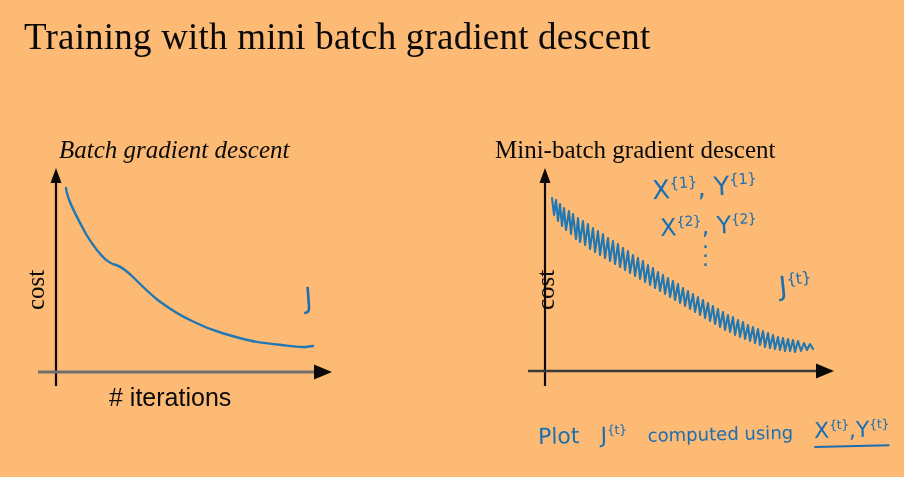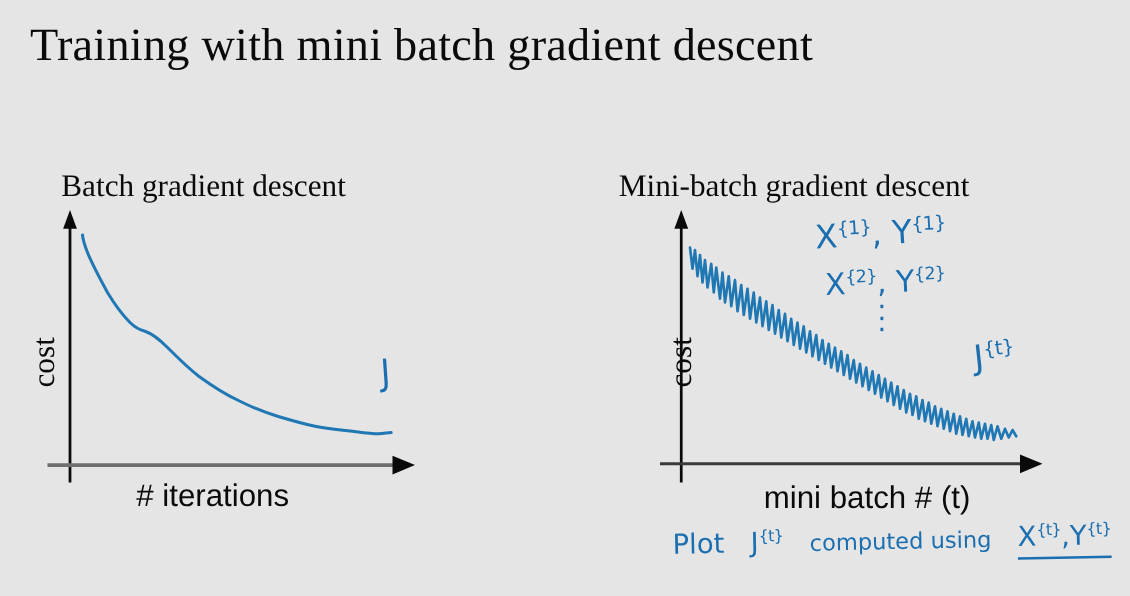--- a/index.html
+++ b/index.html
@@ -4,21 +4,21 @@
 <style>
   html, body {
     margin: 0;
     padding: 0;
     background: #ffffff;
   }
   #slide {
     position: relative;
     width: 904px;
     height: 477px;
-    background: #e5e5e5;
+    background: #fdba74;
     overflow: hidden;
     font-family: "Liberation Serif", "DejaVu Serif", serif;
     color: #0a0a0a;
   }
   #slide-title {
     position: absolute;
     left: 24px;
     top: 14px;
     font-size: 37px;
     line-height: 46px;
@@ -93,21 +93,21 @@
 </style>
 </head>
 <body>
 
 <div id="slide">
 
   <div id="slide-title">Training with mini batch gradient descent</div>
 
   <div class="panel" style="left:0;top:0;width:452px;height:477px;">
 
-    <div class="panel-title" style="left:49px;top:135px;">Batch gradient descent</div>
+    <div class="panel-title" style="left:59px;top:135px;font-style:italic;">Batch gradient descent</div>
 
     <div class="axis-label-y" style="left:21px;top:310px;">cost</div>
 
     <div class="axis-label-x" style="left:109px;top:382px;"># iterations</div>
 
     <svg class="plot-svg" width="452" height="477" viewBox="0 0 452 477">
 
       <line x1="56" y1="178" x2="56" y2="386" stroke="#0a0a0a" stroke-width="2.2"></line>
       <polygon points="56,168 50.5,183 61.5,183" fill="#0a0a0a"></polygon>
 
@@ -130,21 +130,20 @@
 
     <div class="hand hand-j-left">J</div>
   </div>
 
   <div class="panel" style="left:452px;top:0;width:452px;height:477px;">
 
     <div class="panel-title" style="left:43px;top:135px;">Mini-batch gradient descent</div>
 
     <div class="axis-label-y" style="left:79px;top:310px;">cost</div>
 
-    <div class="axis-label-x" style="left:159px;top:383px;">mini batch # (t)</div>
 
     <svg class="plot-svg" width="452" height="477" viewBox="0 0 452 477">
 
       <line x1="93" y1="178" x2="93" y2="386" stroke="#0a0a0a" stroke-width="2.2"></line>
       <polygon points="93,168 87.5,183 98.5,183" fill="#0a0a0a"></polygon>
 
       <line x1="76" y1="371" x2="368" y2="371" stroke="#3a3a3a" stroke-width="2.4"></line>
       <polygon points="382,371 364,363.5 364,378.5" fill="#0a0a0a"></polygon>
 
       <path fill="none" stroke="#1f77b4" stroke-width="2.1" stroke-linecap="round" stroke-linejoin="round" d="M100,198 L102,215 L104,200 L106,221 L108,204 L110,226

